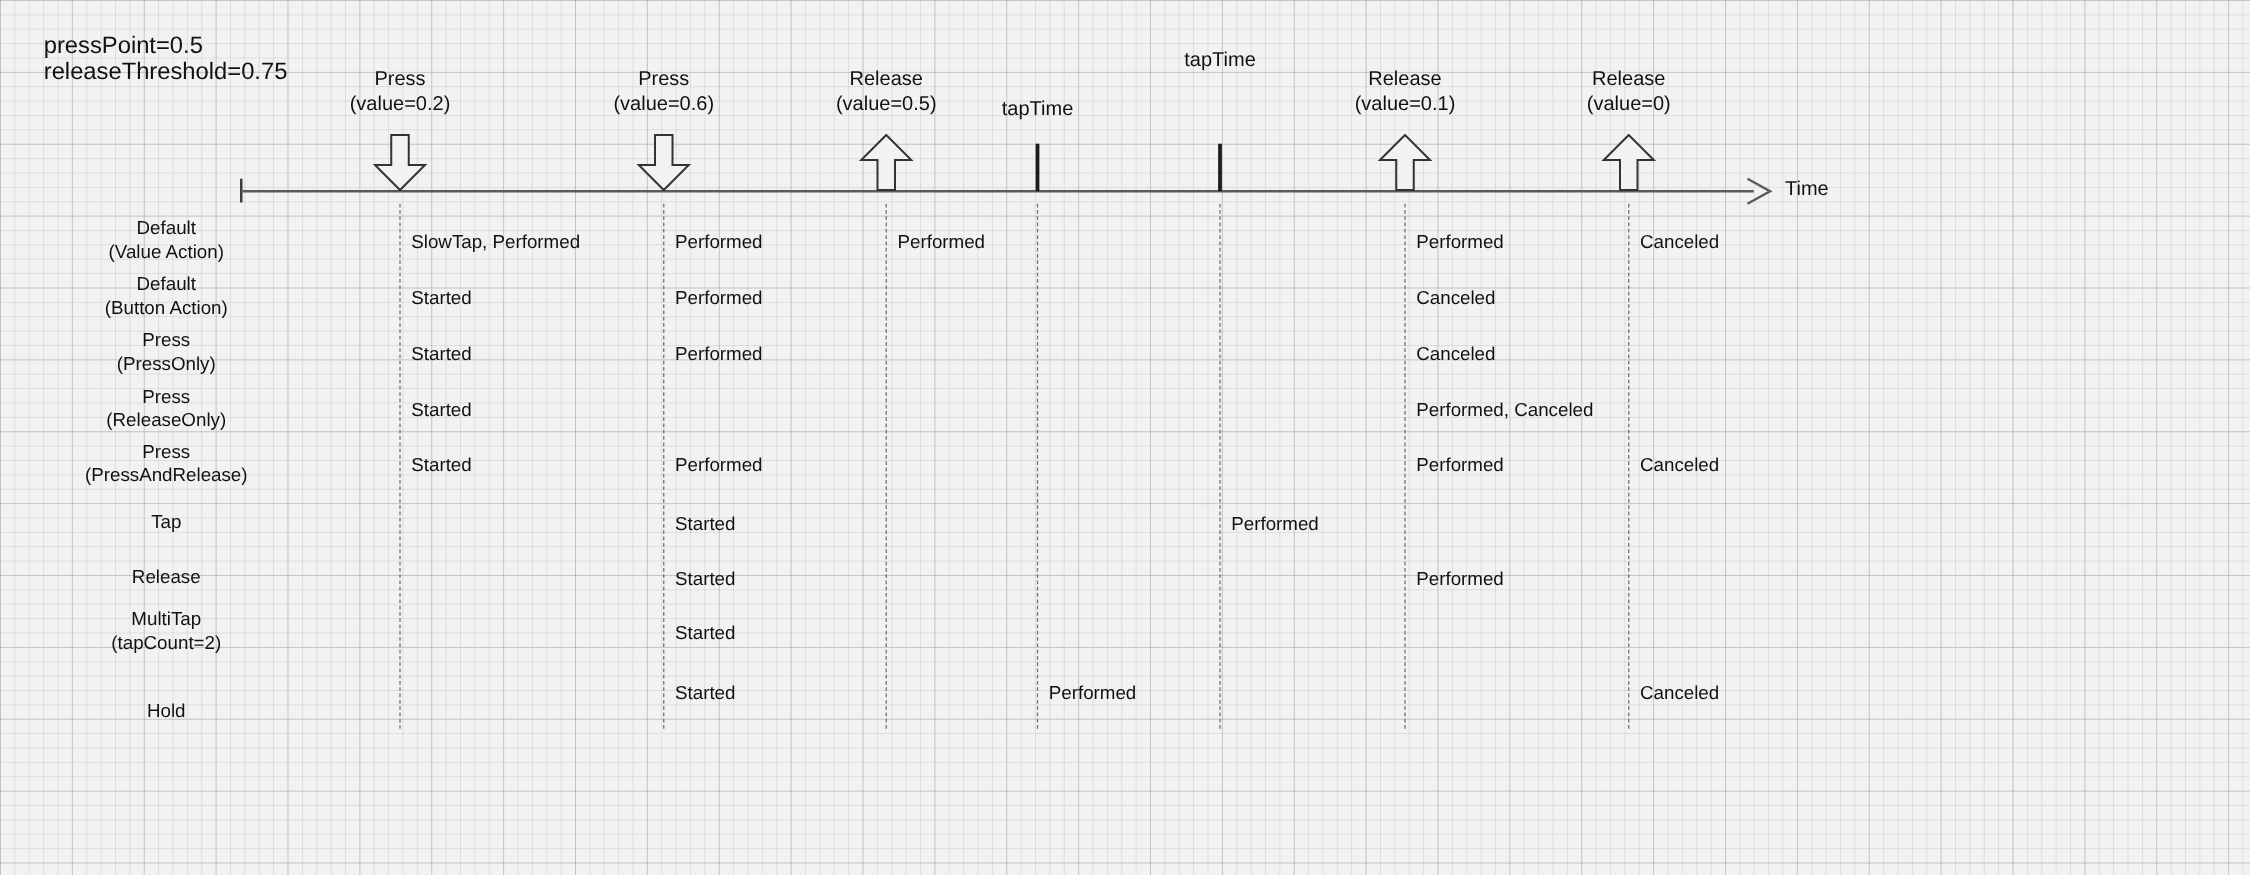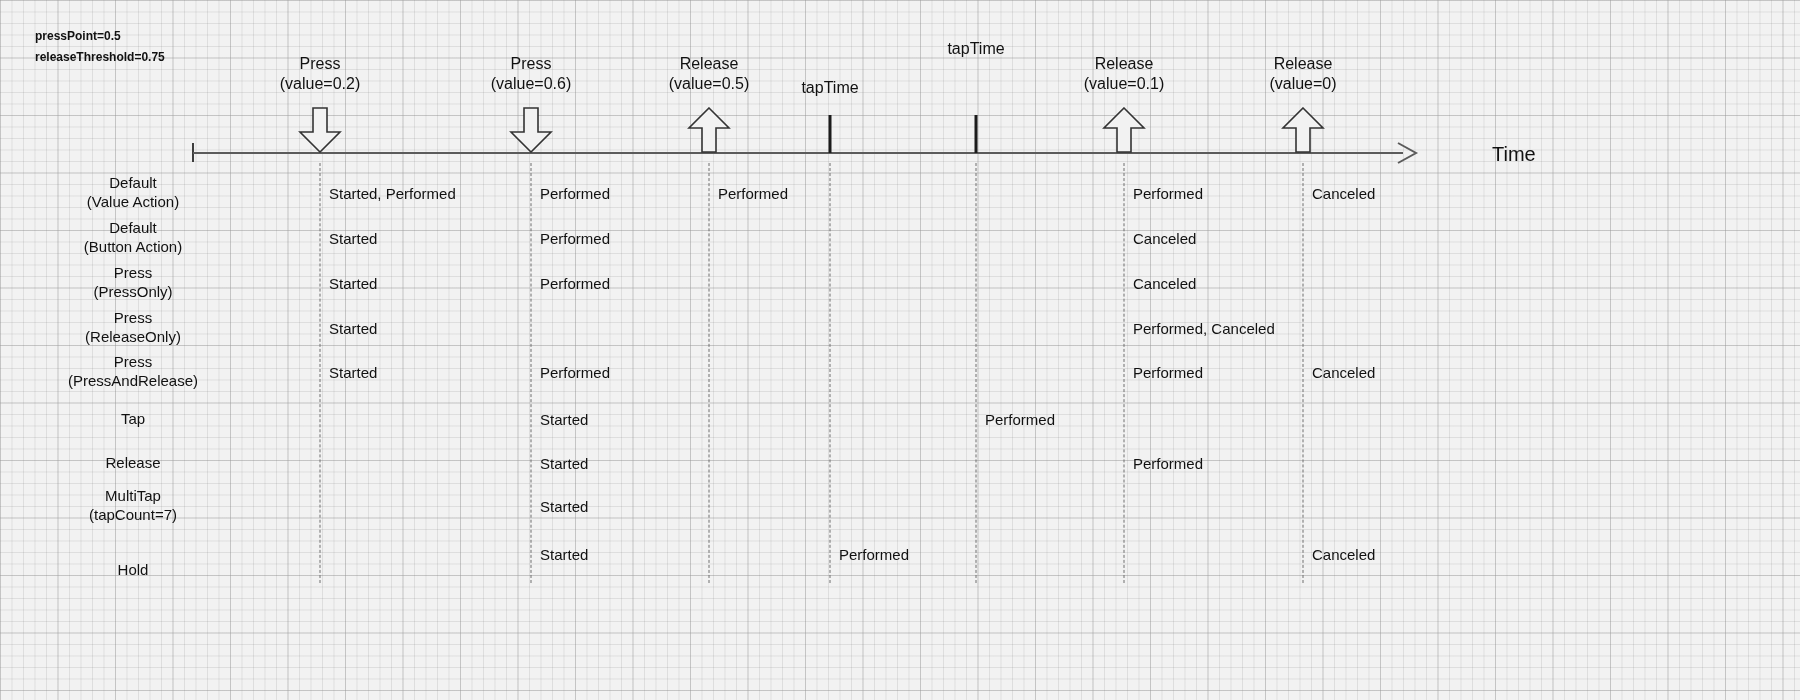--- a/index.html
+++ b/index.html
@@ -26,25 +26,24 @@
     font-family: "Liberation Sans", sans-serif;
     color: #1a1a1a;
     overflow: hidden;
   }
   .abs { position: absolute; }
 
   
   #params {
     left: 35px;
     top: 26px;
-    font-size: 12px;
+    font-size: 19px;
     line-height: 21px;
     white-space: pre-line;
     color: #111;
-    font-weight: bold;
   }
 
   
   .evt-label {
     text-align: center;
     font-size: 16px;
     line-height: 20px;
     transform: translateX(-50%);
     color: #111;
     white-space: pre-line;
@@ -65,23 +64,23 @@
     height: 19px;
     border-left: 2.5px solid #3d3d3d;
   }
   #axis-arrow {
     left: 1395px;
     top: 140px;
     width: 26px;
     height: 26px;
   }
   #time-label {
-    left: 1492px;
+    left: 1428px;
     top: 143px;
-    font-size: 20px;
+    font-size: 16px;
     color: #111;
   }
 
   
   .marker-arrow { transform: translateX(-50%); }
 
   
   .tick-marker {
     width: 0;
     border-left: 3px solid #1c1c1c;
@@ -164,21 +163,21 @@
 (value=0)</div>
       <svg class="abs marker-arrow" viewBox="0 0 44 46" style="left: 1303px; top: 107px; width: 44px; height: 46px;">
         <polygon points="22,1 42,21 29,21 29,45 15,45 15,21 2,21" fill="#f2f2f2" stroke="#333" stroke-width="1.6"></polygon>
       </svg>
       <div class="abs guide" style="left: 1303px; top: 163px; height: 420px;"></div>
     </div>
 
   <div class="abs" id="rows-layer" style="left:0; top:0; width:1800px; height:500px;">
       <div class="abs row-label" style="left: 133px; top: 192px;">Default
 (Value Action)</div>
-      <div class="abs cell-text" style="left: 329px; top: 194px;">Started, Performed</div>
+      <div class="abs cell-text" style="left: 329px; top: 194px;">SlowTap, Performed</div>
       <div class="abs cell-text" style="left: 540px; top: 194px;">Performed</div>
       <div class="abs cell-text" style="left: 718px; top: 194px;">Performed</div>
       <div class="abs cell-text" style="left: 1133px; top: 194px;">Performed</div>
       <div class="abs cell-text" style="left: 1312px; top: 194px;">Canceled</div>
       <div class="abs row-label" style="left: 133px; top: 237px;">Default
 (Button Action)</div>
       <div class="abs cell-text" style="left: 329px; top: 239px;">Started</div>
       <div class="abs cell-text" style="left: 540px; top: 239px;">Performed</div>
       <div class="abs cell-text" style="left: 1133px; top: 239px;">Canceled</div>
       <div class="abs row-label" style="left: 133px; top: 282px;">Press
@@ -196,21 +195,21 @@
       <div class="abs cell-text" style="left: 540px; top: 373px;">Performed</div>
       <div class="abs cell-text" style="left: 1133px; top: 373px;">Performed</div>
       <div class="abs cell-text" style="left: 1312px; top: 373px;">Canceled</div>
       <div class="abs row-label" style="left: 133px; top: 418px;">Tap</div>
       <div class="abs cell-text" style="left: 540px; top: 420px;">Started</div>
       <div class="abs cell-text" style="left: 985px; top: 420px;">Performed</div>
       <div class="abs row-label" style="left: 133px; top: 462px;">Release</div>
       <div class="abs cell-text" style="left: 540px; top: 464px;">Started</div>
       <div class="abs cell-text" style="left: 1133px; top: 464px;">Performed</div>
       <div class="abs row-label" style="left: 133px; top: 505px;">MultiTap
-(tapCount=7)</div>
+(tapCount=2)</div>
       <div class="abs cell-text" style="left: 540px; top: 507px;">Started</div>
       <div class="abs row-label" style="left: 133px; top: 553px; margin-top: 16px;">Hold</div>
       <div class="abs cell-text" style="left: 540px; top: 555px;">Started</div>
       <div class="abs cell-text" style="left: 839px; top: 555px;">Performed</div>
       <div class="abs cell-text" style="left: 1312px; top: 555px;">Canceled</div>
     </div>
 
 </div>
 
 </body></html>

